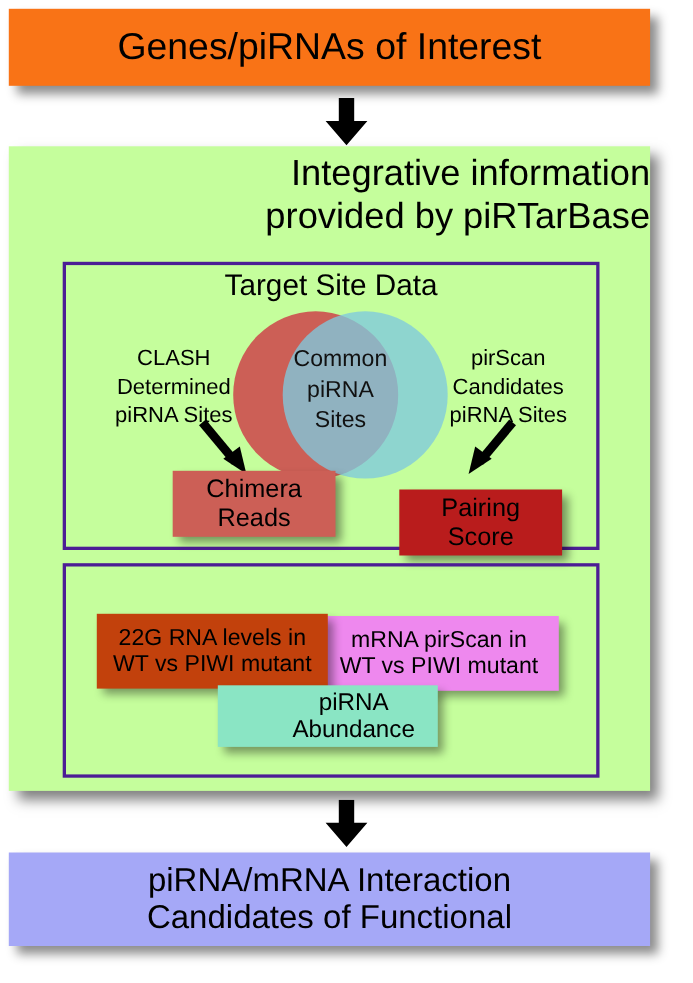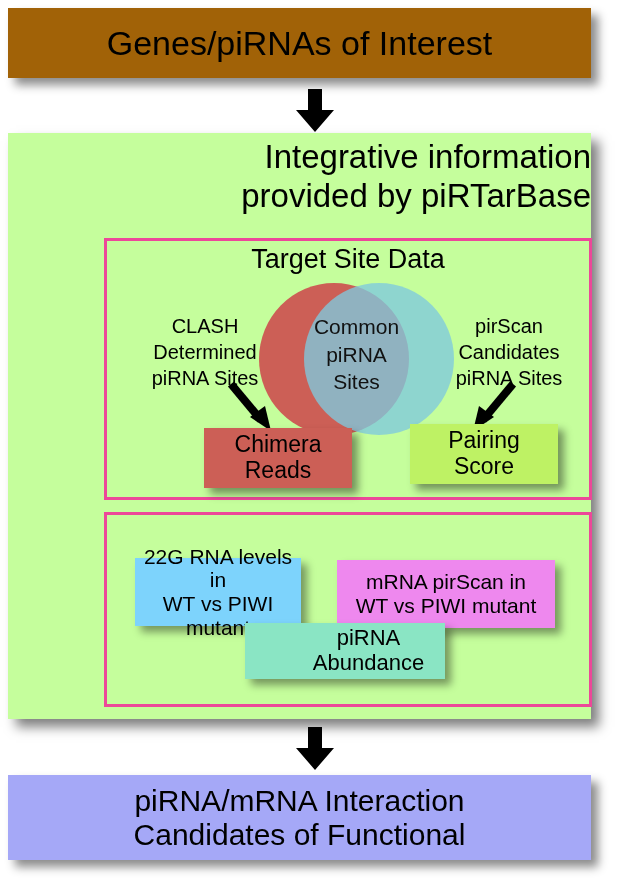--- a/index.html
+++ b/index.html
@@ -21,21 +21,21 @@
     align-items:center;
     justify-content:center;
     text-align:center;
     line-height:1.12;
     box-shadow:7px 7px 9px rgba(0,0,0,0.45);
   }
 
   
   #top-banner{
     left:8px;top:8px;width:583px;height:70px;
-    background:#a16207;
+    background:#f97316;
     font-size:34px;
   }
 
   
   #green-panel{
     left:8px;top:133px;width:583px;height:586px;
     background:#c5fe9c;
     display:block;
     box-shadow:8px 8px 11px rgba(0,0,0,0.5);
     position:absolute;
@@ -43,23 +43,22 @@
   }
   #green-title{
     position:absolute;left:0;top:5px;width:583px;
     text-align:right;font-size:33px;line-height:1.18;
   }
 
   
   .section-frame{
     position:absolute;
     box-sizing:border-box;
-    border:3px solid #ec4899;
+    border:3px solid #4c1d95;
     background:transparent;
-    margin-left:47px;
   }
   #target-frame{left:49px;top:105px;width:488px;height:262px;}
   #expr-frame{left:49px;top:379px;width:488px;height:195px;}
   .section-title{
     position:absolute;left:0;top:3px;width:100%;
     text-align:center;font-size:27px;
   }
 
   
   #venn{position:absolute;left:152px;top:42px;width:195px;height:152px;}
@@ -81,29 +80,29 @@
   
   .diag-arrow{position:absolute;}
 
   
   #chimera-box{
     left:97px;top:187px;width:148px;height:60px;
     background:#cc5f56;font-size:23px;
     box-shadow:6px 6px 8px rgba(0,0,0,0.42);
   }
   #pairing-box{
-    left:303px;top:183px;width:148px;height:60px;
-    background:#bef264;font-size:23px;
+    left:303px;top:204px;width:148px;height:60px;
+    background:#b91c1c;font-size:23px;
     box-shadow:6px 6px 8px rgba(0,0,0,0.42);
   }
 
   
   #rna22g-box{
-    left:28px;top:43px;width:166px;height:68px;
-    background:#7dd3fc;font-size:21px;z-index:3;
+    left:28px;top:43px;width:210px;height:68px;
+    background:#c2410c;font-size:21px;z-index:3;
     box-shadow:6px 6px 8px rgba(0,0,0,0.40);
   }
   #mrna-box{
     left:230px;top:45px;width:218px;height:68px;
     background:#ee88ee;font-size:21px;z-index:2;
     box-shadow:6px 6px 8px rgba(0,0,0,0.40);
   }
   #abundance-box{
     left:138px;top:108px;width:200px;height:56px;
     background:#8ae5c4;font-size:22px;z-index:4;

